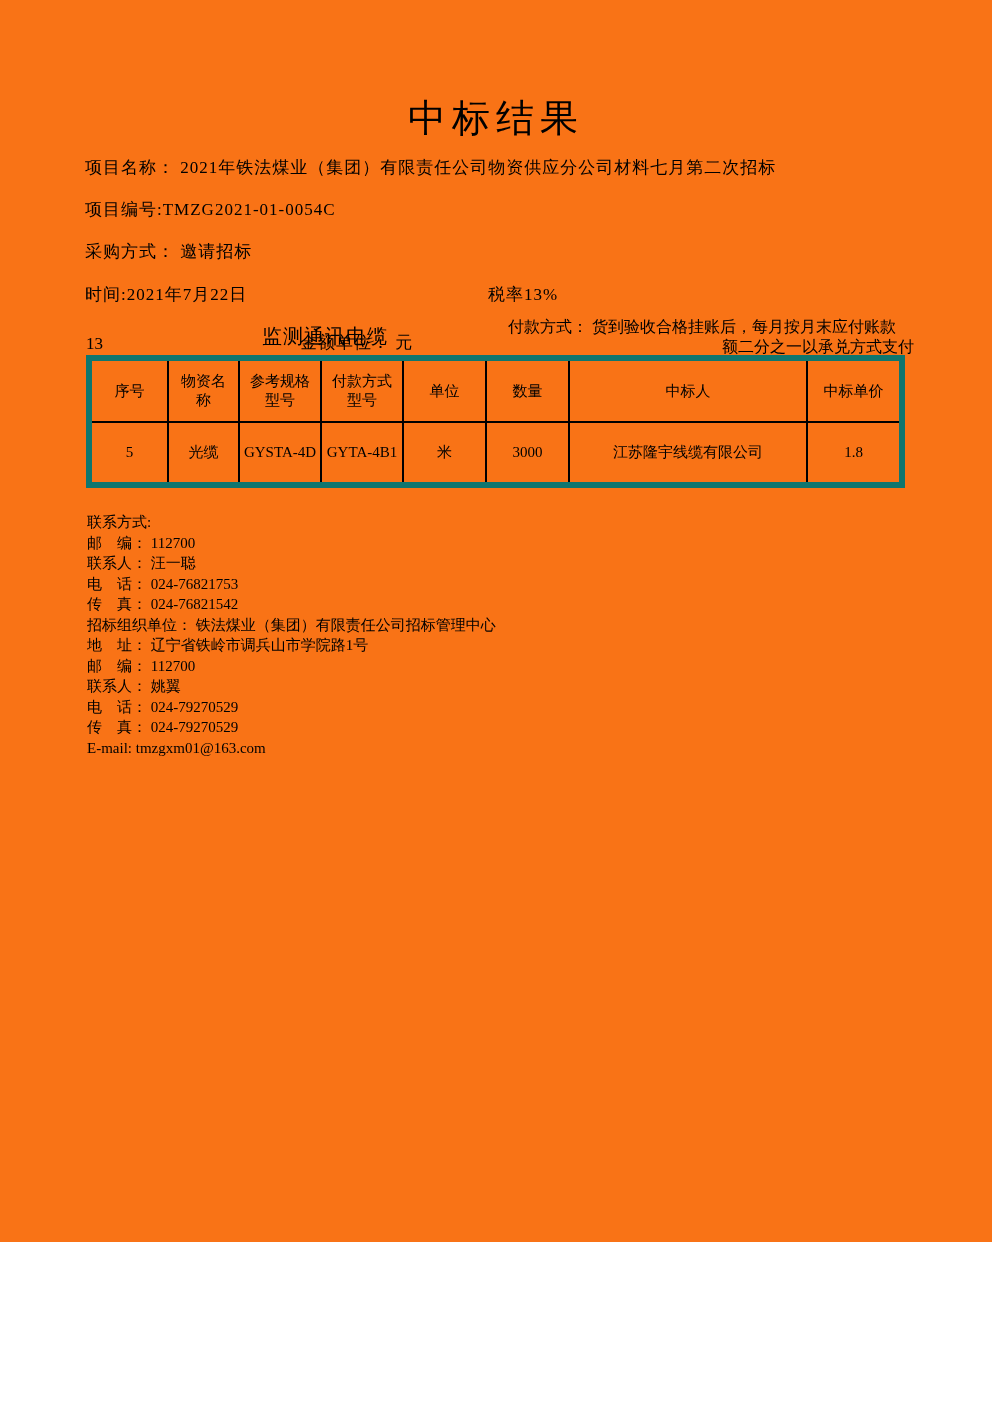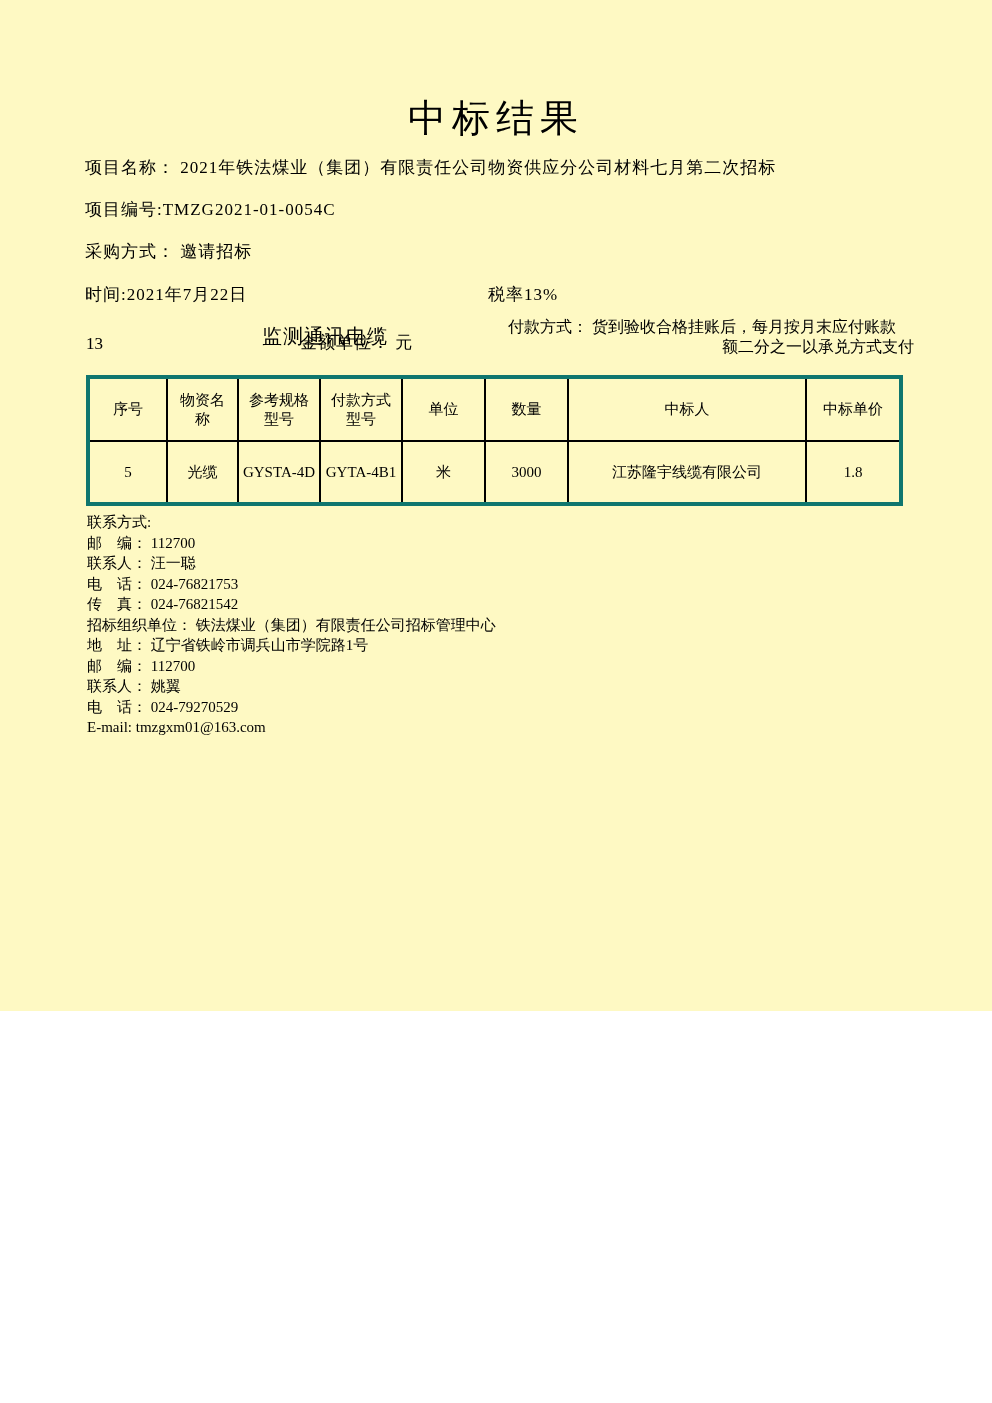--- a/index.html
+++ b/index.html
@@ -1,20 +1,20 @@
 <!DOCTYPE html>
 <html><head>
 <meta charset="utf-8">
 <style>
   html,body{margin:0;padding:0;background:#ffffff;}
   .page{
     position:relative;
     width:992px;
-    height:1011px;
-    background:#fef9c3;
+    height:1242px;
+    background:#f97316;
     color:#000000;
     font-family:"Liberation Serif","DejaVu Serif",serif;
     overflow:hidden;
     text-decoration:underline;
   }
   .abs{position:absolute;}
   .doc-title{
     left:0; right:0; top:96px;
     text-align:center;
     font-size:38px;
@@ -43,25 +43,25 @@
   .payment-block{
     left:490px; top:317px; width:424px;
     font-size:16px;
     line-height:20px;
     text-align:center;
   }
   .payment-line1{white-space:nowrap; text-align:center;}
   .payment-line2{text-align:right;}
   table.result-table{
     position:absolute;
-    left:86px; top:375px;
+    left:86px; top:355px;
     width:813px;
     border-collapse:collapse;
     table-layout:fixed;
-    border:4px solid #0f766e;
+    border:6px solid #0f766e;
     font-size:15px;
   }
   .result-table th, .result-table td{
     border:2px solid #000;
     font-weight:normal;
     text-align:center;
     vertical-align:middle;
     padding:0;
     overflow:hidden;
     line-height:19px;
@@ -144,16 +144,17 @@
     <div class="contact-line">联系方式:</div>
     <div class="contact-line">邮　编： 112700</div>
     <div class="contact-line">联系人： 汪一聪</div>
     <div class="contact-line">电　话： 024-76821753</div>
     <div class="contact-line">传　真： 024-76821542</div>
     <div class="contact-line">招标组织单位： 铁法煤业（集团）有限责任公司招标管理中心</div>
     <div class="contact-line">地　址： 辽宁省铁岭市调兵山市学院路1号</div>
     <div class="contact-line">邮　编： 112700</div>
     <div class="contact-line">联系人： 姚翼</div>
     <div class="contact-line">电　话： 024-79270529</div>
+    <div class="contact-line">传　真： 024-79270529</div>
     <div class="contact-line">E-mail: tmzgxm01@163.com</div>
   </div>
 
 </div>
 
 </body></html>

